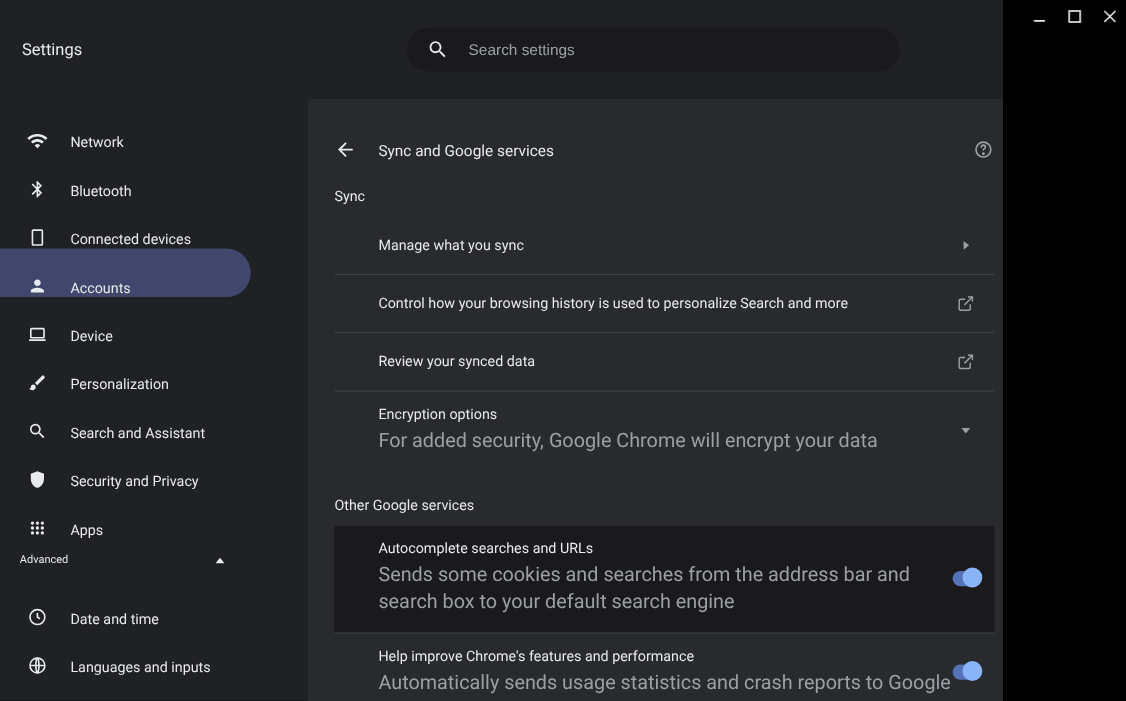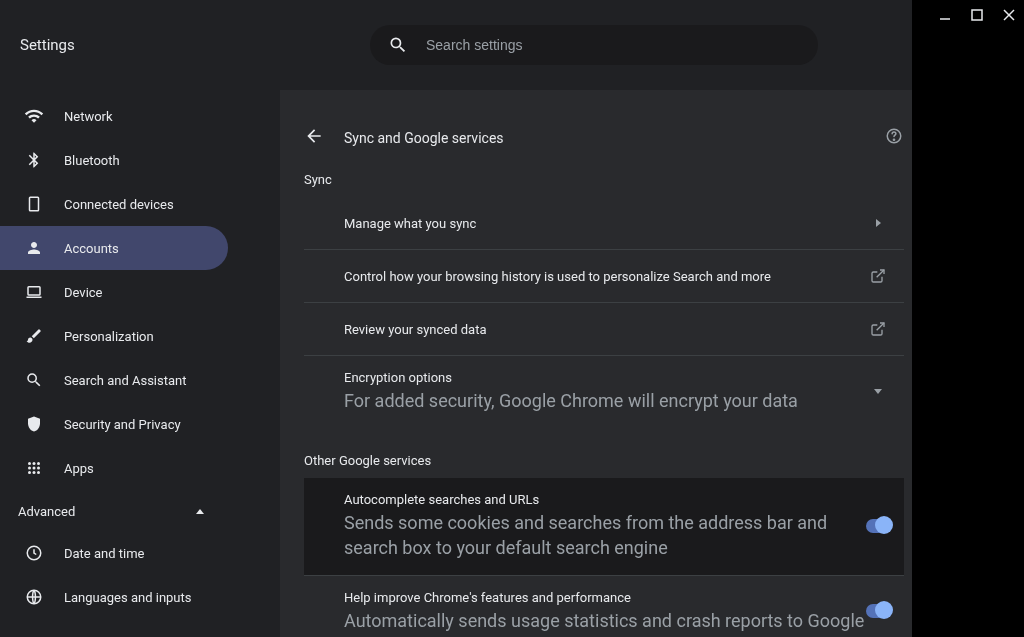--- a/index.html
+++ b/index.html
@@ -85,21 +85,21 @@
     overflow: hidden;
   }
   .sidebar {
     width: 280px;
     background: #202124;
     padding-top: 4px;
     overflow-y: hidden;
   }
   .side-item {
     display: flex;
-    align-items: center;
+    align-items: flex-end;
     height: 44px;
     padding-left: 24px;
     gap: 20px;
     color: #e8eaed;
     font-size: 13px;
     cursor: pointer;
     border-top-right-radius: 22px;
     border-bottom-right-radius: 22px;
     width: 228px;
   }
@@ -110,21 +110,21 @@
   }
   .side-item.active {
     background: #41476c;
   }
   .advanced-row {
     display: flex;
     align-items: center;
     justify-content: space-between;
     padding: 14px 24px 12px 18px;
     color: #e8eaed;
-    font-size: 13px;
+    font-size: 10px;
     cursor: pointer;
     width: 228px;
   }
   .adv-arrow {
     width: 0; height: 0;
     border-left: 4px solid transparent;
     border-right: 4px solid transparent;
     border-bottom: 5px solid #e8eaed;
   }
 

